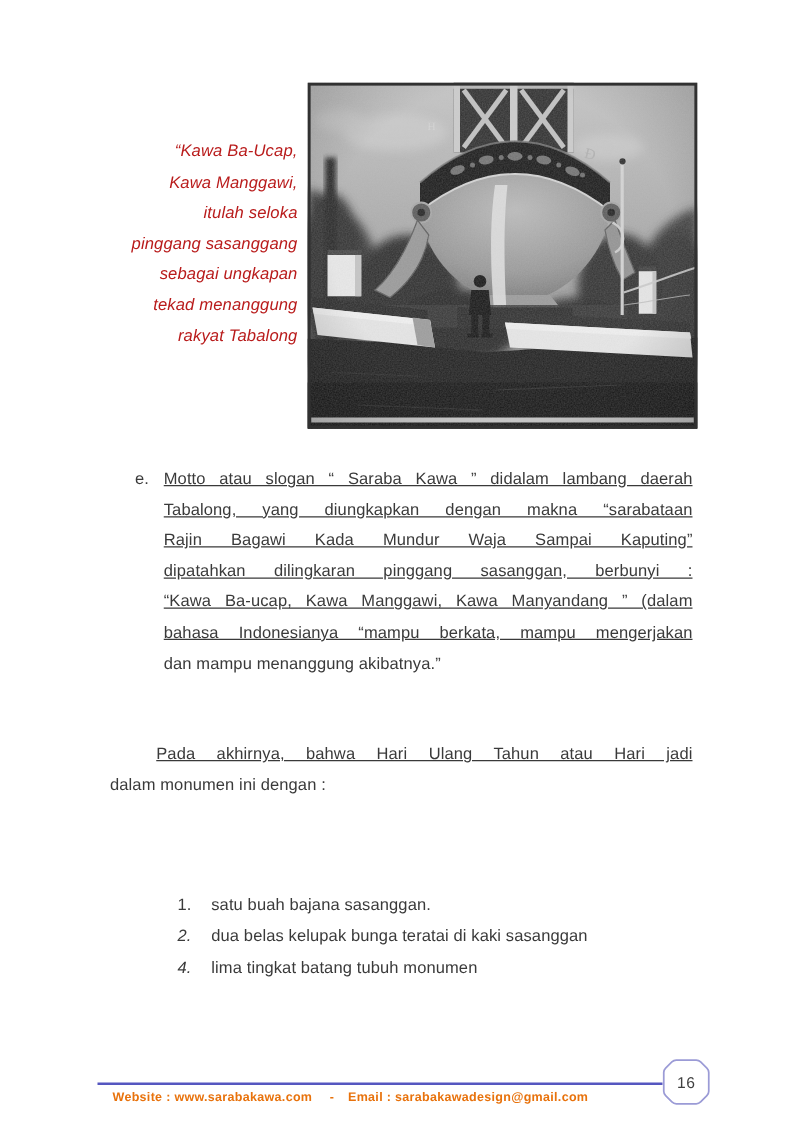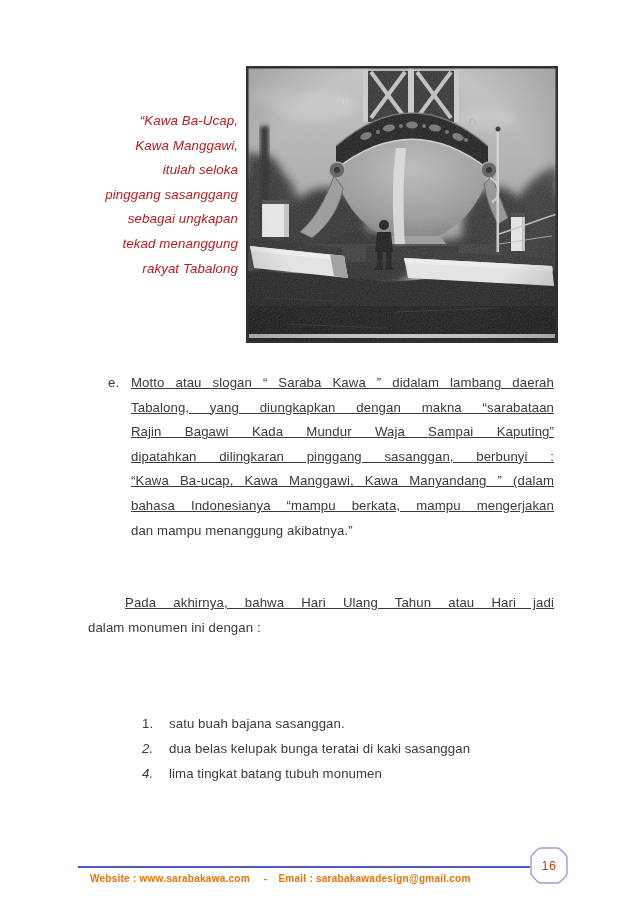--- a/index.html
+++ b/index.html
@@ -42,21 +42,21 @@
     position:absolute; left:90px; top:873px; font-size:10px; font-weight:bold;
     color:#e8720c; letter-spacing:.25px; white-space:nowrap;
   }
   .footer-text span { margin-right:3px; }
   .footer-text .sep { margin:0 11px; }
 
   .page-num-box { position:absolute; left:529px; top:846px; width:40px; height:39px; }
   .page-num-box svg { position:absolute; inset:0; }
   .page-num-box .pn {
     position:absolute; inset:0; display:flex; align-items:center; justify-content:center;
-    font-size:12.5px; color:#c2410c; letter-spacing:.5px;
+    font-size:12.5px; color:#404040; letter-spacing:.5px;
   }
 </style>
 </head>
 <body>
 
 <div class="page">
 
   <figure class="photo-frame">
     <svg viewBox="0 0 312 277" xmlns="http://www.w3.org/2000/svg">
       <defs>

